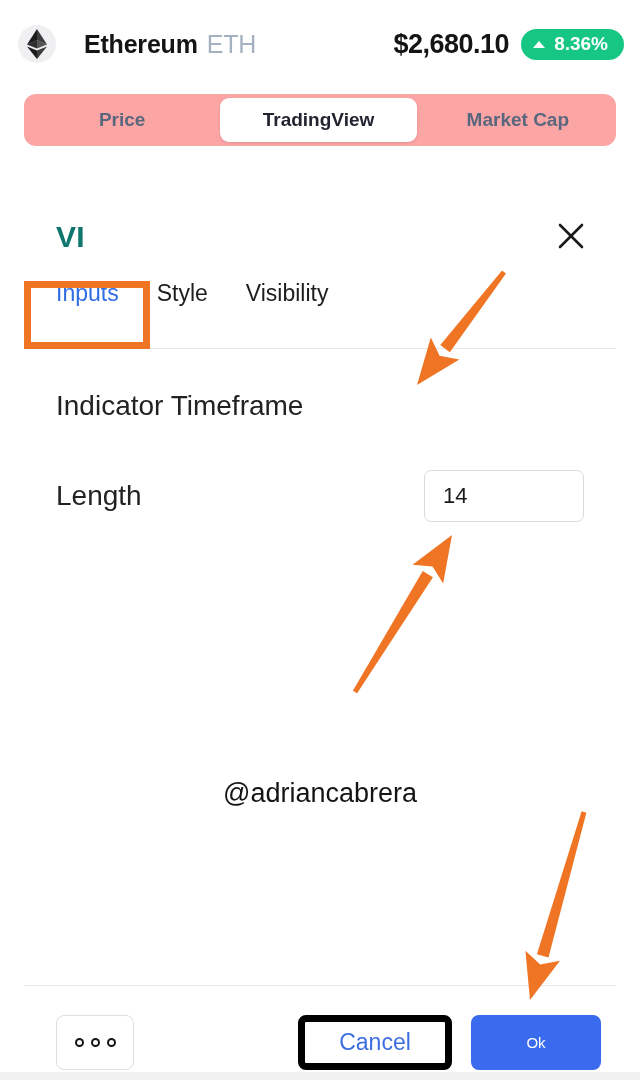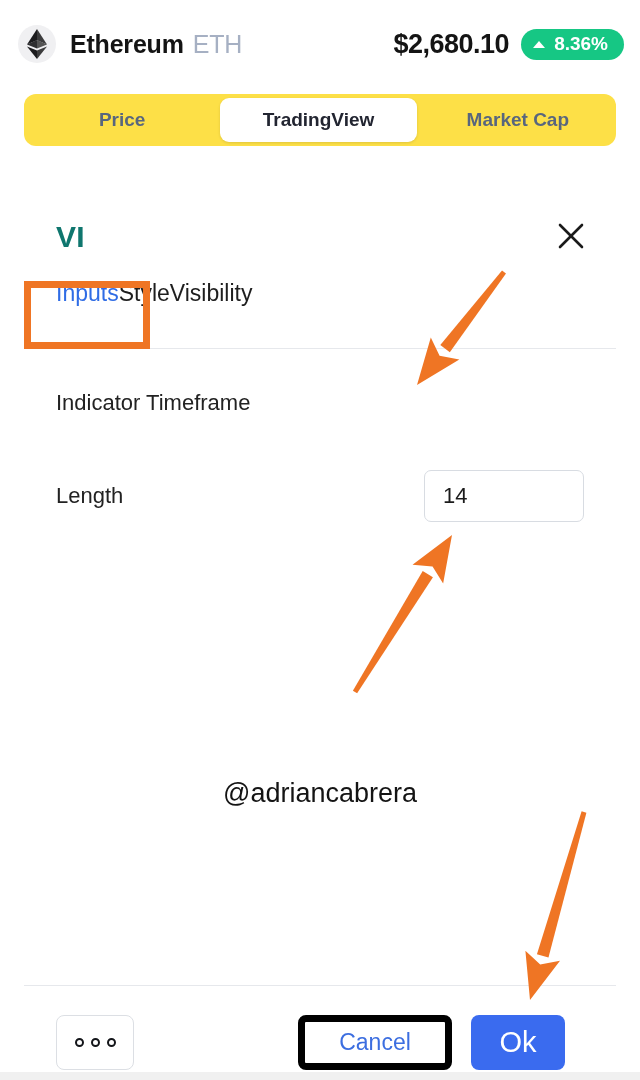--- a/index.html
+++ b/index.html
@@ -18,21 +18,21 @@
     display: flex; align-items: center;
   }
   .ticker-left { display: flex; align-items: center; margin-left: 18px; }
   .coin-logo {
     width: 38px; height: 38px; border-radius: 50%;
     background: #f0f0f2;
     display: flex; align-items: center; justify-content: center;
     flex: 0 0 auto;
   }
   .coin-name {
-    margin-left: 14px;
+    margin-left: 28px;
     font-size: 25px; font-weight: bold; color: #141414;
     letter-spacing: -0.2px;
   }
   .coin-sym {
     margin-left: 9px;
     font-size: 25px; font-weight: normal; color: #a6b0c3;
     letter-spacing: -0.2px;
   }
   .ticker-right {
     position: absolute; right: 16px; top: 0; height: 88px;
@@ -54,21 +54,21 @@
     border-left: 6px solid transparent;
     border-right: 6px solid transparent;
     border-bottom: 7px solid #ffffff;
     margin-right: 9px;
   }
 
   
   .seg-wrap {
     position: absolute; left: 24px; top: 94px;
     width: 592px; height: 52px;
-    background: #fde047; border-radius: 12px;
+    background: #fca5a5; border-radius: 12px;
     display: flex; align-items: center;
   }
   .seg-item {
     flex: 1 1 0; height: 44px; margin: 4px 0;
     display: flex; align-items: center; justify-content: center;
     font-size: 19px; font-weight: bold; color: #58667e;
     border-radius: 9px;
   }
   .seg-item.active {
     background: #ffffff; color: #222531;
@@ -88,36 +88,36 @@
     letter-spacing: 0.3px;
   }
   .close-btn {
     position: absolute; right: 52px; top: 54px;
     width: 34px; height: 34px;
     display: flex; align-items: center; justify-content: center;
   }
 
   .tabs {
     position: absolute; left: 56px; top: 115px;
-    display: flex; align-items: center; 
+    display: flex; align-items: center; gap: 38px;
   }
   .tab {
     font-size: 23px; color: #1e1e1e; padding-bottom: 6px;
   }
   .tab.active { color: #2f6ce5; }
   .tabs-rule {
     position: absolute; left: 24px; top: 183px;
     width: 592px; height: 1px; background: #e6e8ec;
   }
 
   .row {
     position: absolute; left: 56px; width: 528px;
     display: flex; align-items: center; justify-content: space-between;
   }
-  .row-label { font-size: 22px; color: #222222; }
+  .row-label { font-size: 28px; color: #222222; }
 
   .select-box {
     width: 244px; height: 52px;
     border: 1px solid #d8dce2; border-radius: 7px;
     background: #ffffff;
     display: flex; align-items: center; justify-content: space-between;
     padding: 0 16px 0 18px;
   }
   .select-value { font-size: 22px; color: #1b1b1b; }
 
@@ -159,24 +159,24 @@
   .cancel-btn {
     position: absolute; left: 298px; top: 15px;
     width: 154px; height: 55px;
     border: 7px solid #000000; border-radius: 8px;
     background: #ffffff;
     display: flex; align-items: center; justify-content: center;
     font-size: 23px; color: #3c6ee0;
   }
   .ok-btn {
     position: absolute; left: 471px; top: 15px;
-    width: 94px; height: 55px;
+    width: 130px; height: 55px;
     border-radius: 8px;
     display: flex; align-items: center; justify-content: center;
-    font-size: 29px; color: #ffffff;
+    font-size: 15px; color: #ffffff;
   }
   .bottom-strip {
     position: absolute; left: 0; top: 1072px; width: 640px; height: 8px;
     background: #f0f0f0;
   }
 
   
   .anno-layer {
     position: absolute; left: 0; top: 0; width: 640px; height: 1080px;
     pointer-events: none;

